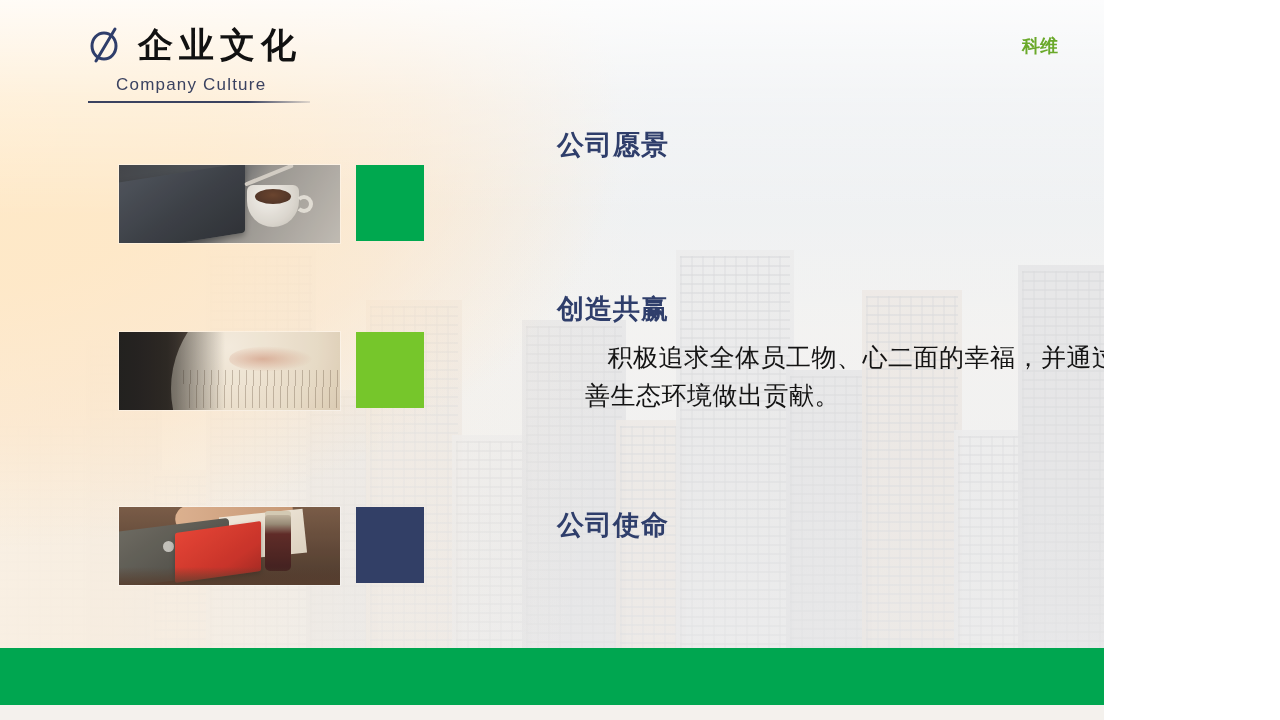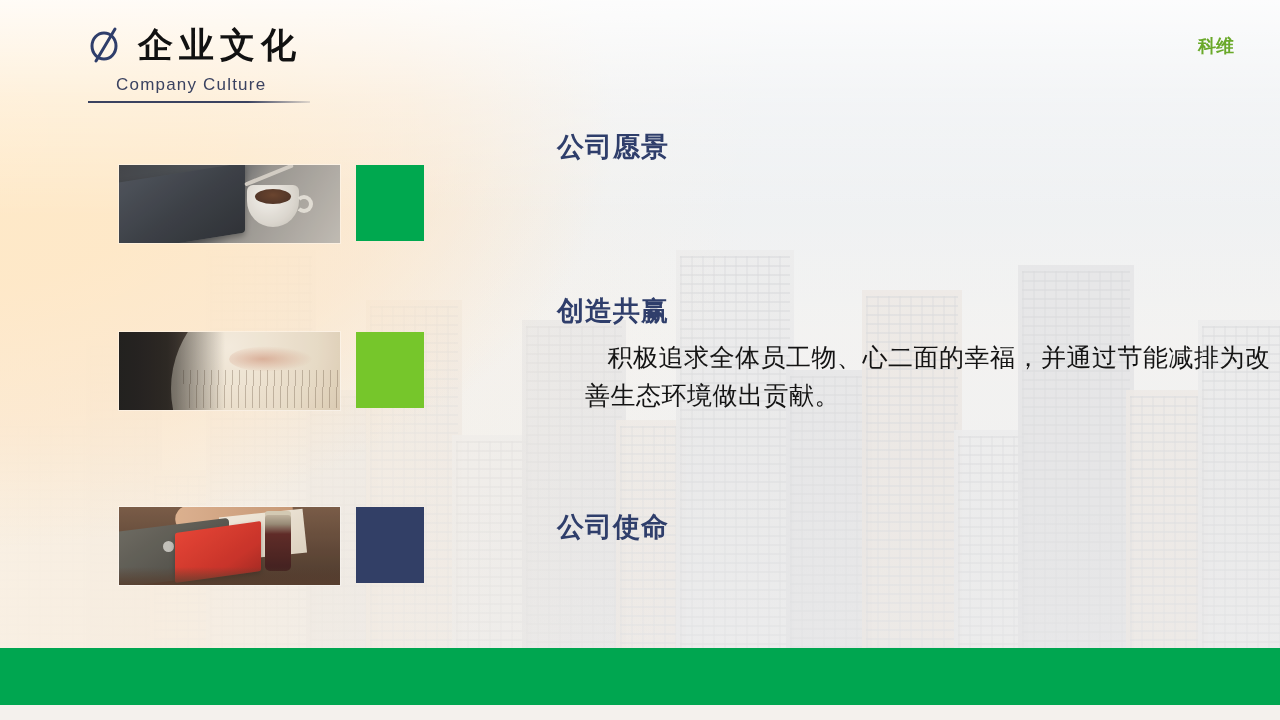--- a/index.html
+++ b/index.html
@@ -1,21 +1,21 @@
 <!DOCTYPE html>
 <html><head>
 <meta charset="utf-8">
 <style>
   * { margin:0; padding:0; box-sizing:border-box; }
   html, body {
     width:1280px; height:720px; overflow:hidden;
     font-family:"Liberation Sans","DejaVu Sans",sans-serif;
   }
   #slide {
-    position:relative; width:1280px; height:720px;
+    position:relative; width:1104px; height:720px;
     background:#f3f0ec; overflow:hidden;
   }
 
   
   .bg-layer { position:absolute; inset:0; }
 
   .bg-sky {
     background:linear-gradient(180deg,#cfd6dd 0%, #dfe3e6 28%, #e8e7e4 46%, #e2e2e1 100%);
   }
   .bg-city { overflow:hidden; }
@@ -176,21 +176,21 @@
     position:absolute; left:0; bottom:0; width:100%; height:18px;
     background:linear-gradient(180deg, rgba(92,57,33,.0) 0%, rgba(70,42,24,.9) 100%);
   }
   .thumb-tint { position:absolute; inset:0; background:rgba(255,255,255,.10); }
 
   
   .block { position:absolute; left:557px; }
   .blk-title {
     font-size:27px; font-weight:bold; color:#2f3e6b; line-height:1.1;
     letter-spacing:1px;
-    font-family:Liberation Serif, serif;
+    font-family:Liberation Mono, monospace;
   }
   .blk-body {
     margin-top:12px; font-size:25px; color:#141414; line-height:1.52;
     letter-spacing:.5px; white-space:pre-wrap;
     font-family:"DejaVu Sans","Liberation Sans",sans-serif;
   }
   .blk-body.wide { width:700px; }
   .blk-body.indent { text-indent:14px;margin-left:28px; }
 
   

